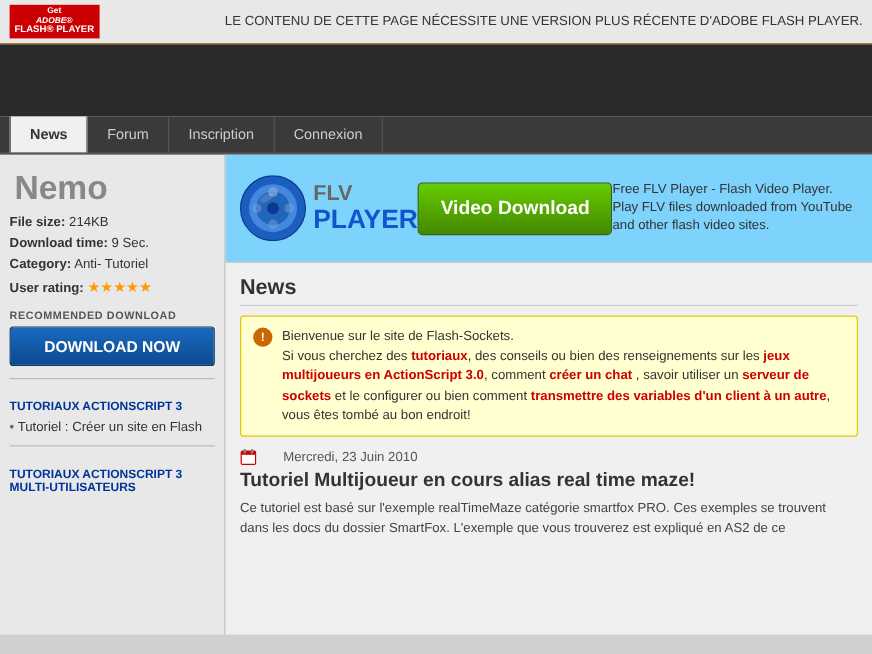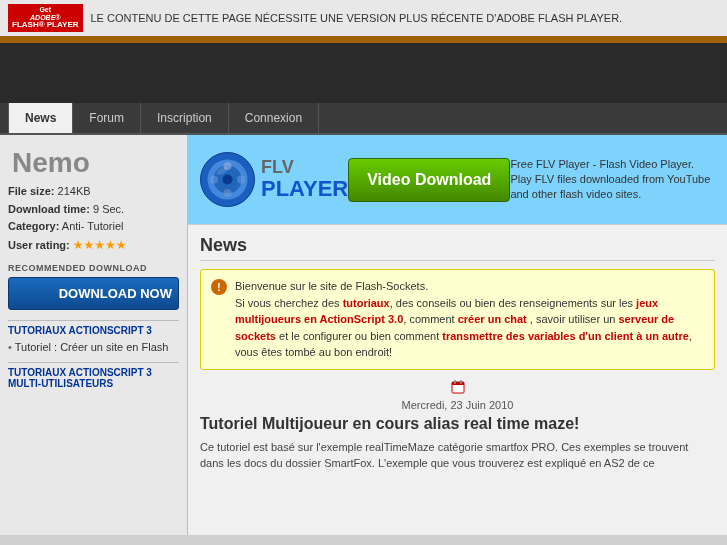--- a/index.html
+++ b/index.html
@@ -1,27 +1,28 @@
 <!DOCTYPE html>
 <html><head>
   <meta charset="utf-8">
   <style>
     * { margin: 0; padding: 0; box-sizing: border-box; }
     body { font-family: Arial, sans-serif; font-size: 12px; background: #d0d0d0; width: 727px; }
 
     
     .flash-warning {
       background: #e8e8e8;
-      border-bottom: 7px solid #a16207;
+      border-bottom: 1px solid #a16207;
       padding: 4px 8px;
       display: flex;
       align-items: center;
       gap: 8px;
       font-size: 11px;
       color: #333;
+      justify-content: space-between;
     }
     .flash-icon {
       background: #cc0000;
       color: white;
       font-size: 9px;
       font-weight: bold;
       padding: 2px 4px;
       display: flex;
       flex-direction: column;
       align-items: center;
@@ -89,35 +90,35 @@
       color: #555;
       letter-spacing: 0.5px;
       margin: 6px 0 4px 0;
     }
     .download-now-btn {
       background: linear-gradient(to bottom, #1a6abf, #0d4a8f);
       color: white;
       font-weight: bold;
       font-size: 13px;
       padding: 8px 6px;
-      text-align: right;
+      text-align: center;
       border-radius: 3px;
       cursor: pointer;
       margin-bottom: 10px;
       border: 1px solid #0a3a6f;
       text-transform: uppercase;
     }
     .tutoriaux-section-title {
       font-size: 10px;
       font-weight: bold;
       color: #003399;
       text-transform: uppercase;
       margin: 8px 0 4px 0;
       border-top: 1px solid #bbb;
-      padding-top: 4px;
+      padding-top: 18px;
     }
     .sidebar-link {
       font-size: 11px;
       color: #333;
       margin-bottom: 4px;
       cursor: pointer;
       line-height: 1.3;
     }
     .sidebar-link::before { content: "• "; color: #666; }
 
@@ -213,25 +214,24 @@
     }
     .info-box .bold-link {
       color: #cc0000;
       font-weight: bold;
     }
 
     
     .article-date {
       display: flex;
       align-items: center;
-      gap: 5px;
+      gap: 22px;
       font-size: 11px;
       color: #555;
       margin: 0 0 4px 0;
-      flex-direction: column;
     }
     .cal-icon {
       width: 14px;
       height: 14px;
       flex-shrink: 0;
     }
 
     
     .article-title {
       font-size: 16px;

